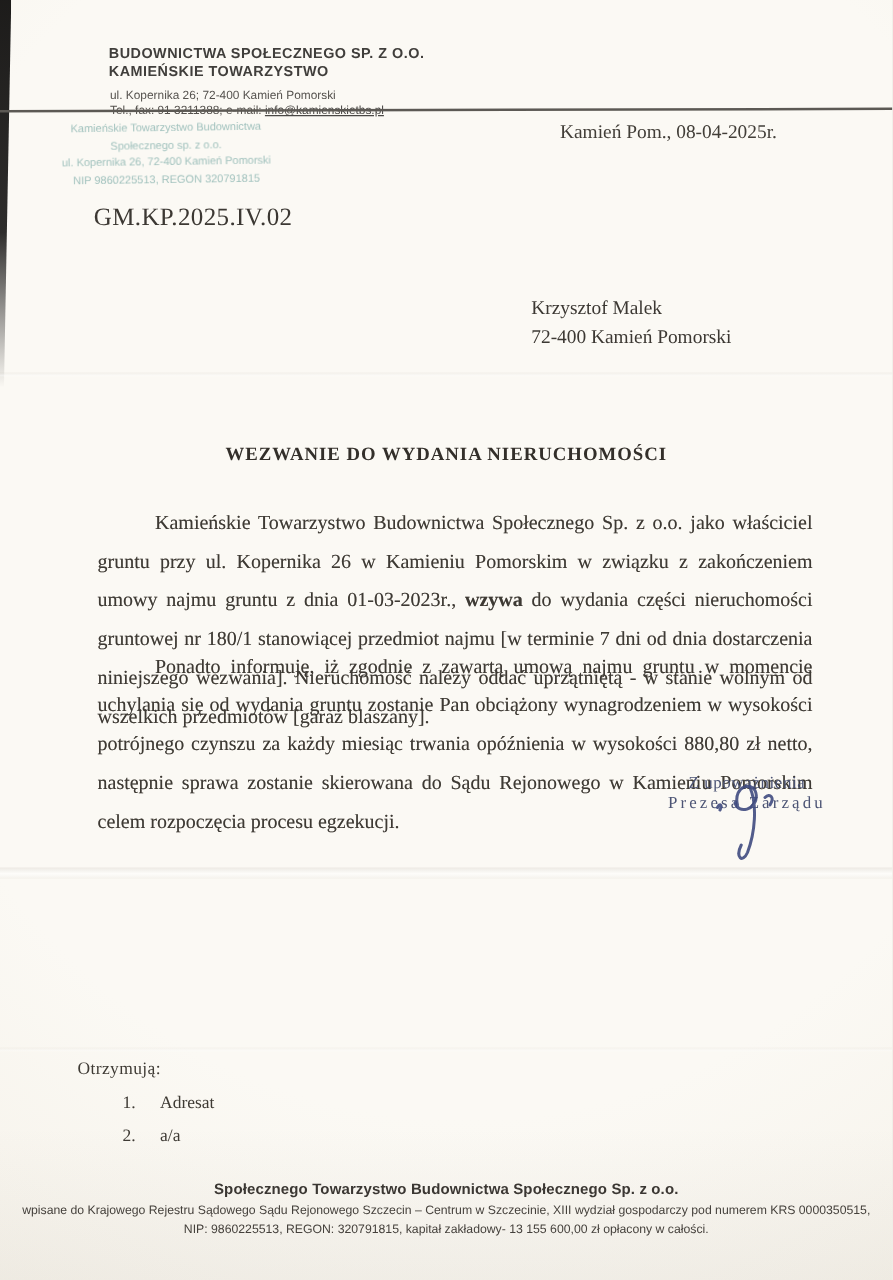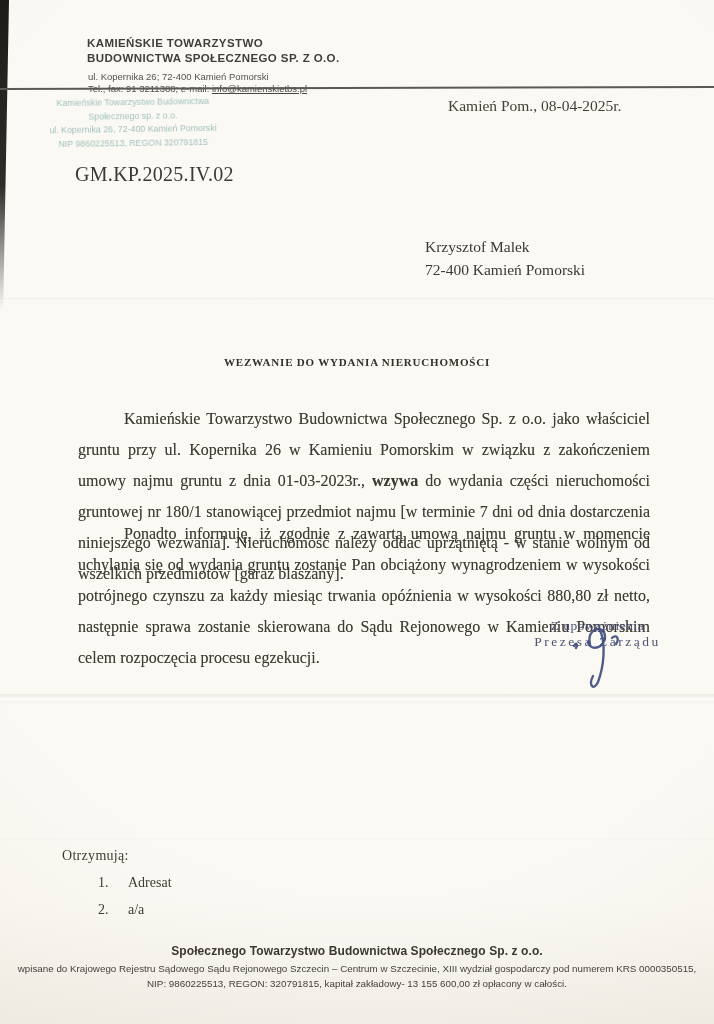--- a/index.html
+++ b/index.html
@@ -57,21 +57,21 @@
     opacity:.65;filter:blur(.5px);transform:rotate(-.8deg);
   }
 
   .date-line{position:absolute;left:448px;top:97px;font-size:15.5px;color:#423e38;}
   .ref-line{position:absolute;left:75px;top:163px;font-size:20px;letter-spacing:.3px;color:#3c3833;}
 
   .recipient{position:absolute;left:425px;top:236px;font-size:15.5px;line-height:22.5px;color:#3c3833;}
 
   .doc-title{
     position:absolute;left:0;top:356px;width:714px;text-align:center;
-    font-size:11px;font-weight:bold;letter-spacing:.8px;color:#332f2a;
+    font-size:15px;font-weight:bold;letter-spacing:.8px;color:#332f2a;
   }
 
   .body-par{
     position:absolute;left:78px;width:572px;
     font-size:16px;line-height:31px;
     text-align:justify;color:#3e3a34;
     text-shadow:0 0 .4px rgba(62,58,52,.45);
   }
   .body-par .indent{display:inline-block;width:46px;}
   .p1{top:403px;}
@@ -105,22 +105,22 @@
 <div class="page">
 
   <div class="edge-dark-left"></div>
   <div class="crease crease-1"></div>
   <div class="crease crease-2"></div>
   <div class="crease crease-3"></div>
   <div class="shade-bottom"></div>
 
 
   <div class="company-block">
+    <div>BUDOWNICTWA SPOŁECZNEGO SP. Z O.O.</div>
     <div>KAMIEŃSKIE TOWARZYSTWO</div>
-    <div>BUDOWNICTWA SPOŁECZNEGO SP. Z O.O.</div>
   </div>
 
   <div class="addr-block">
     <div>ul. Kopernika 26; 72-400 Kamień Pomorski</div>
     <div><span>Tel., fax:  91 3211388; e-mail: </span><span class="email">info@kamienskietbs.pl</span></div>
   </div>
 
   <div class="head-rule"></div>
 
   <div class="stamp">

